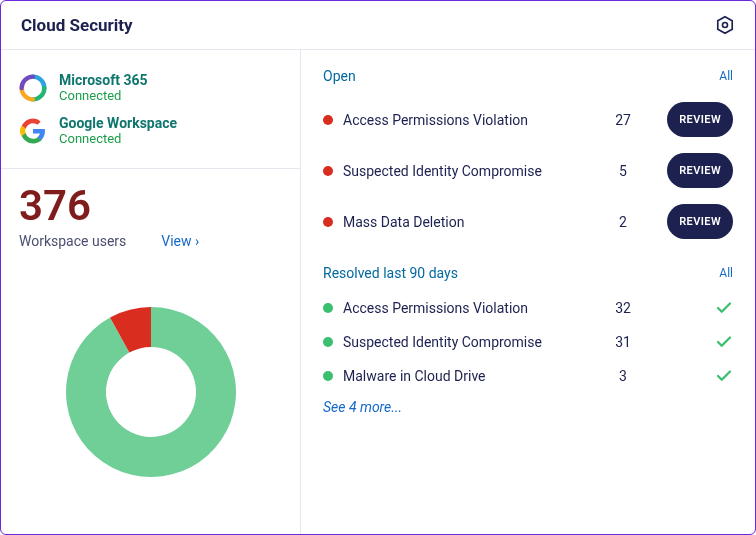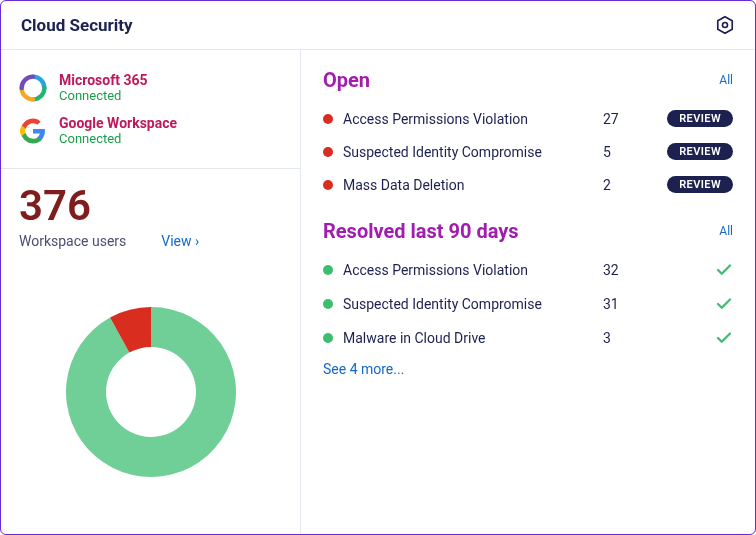--- a/index.html
+++ b/index.html
@@ -51,21 +51,21 @@
     display: flex;
     align-items: center;
     gap: 12px;
     padding: 6px 0;
   }
   .int-icon {
     width: 28px; height: 28px;
     display: flex; align-items: center; justify-content: center;
   }
   .int-text { display: flex; flex-direction: column; }
-  .int-name { font-size: 14px; font-weight: 700; color: #be185d; }
+  .int-name { font-size: 14px; font-weight: 700; color: #0f766e; }
   .int-status { font-size: 13px; color: #1a9e4b; }
   .stats {
     padding: 16px 18px 10px 18px;
   }
   .big-num { font-size: 42px; font-weight: 600; color: #7f1d1d; line-height: 1; }
   .stat-label { font-size: 14px; color: #4a4f70; margin-top: 6px; }
   .view-link { color: #1569c7; cursor: pointer; margin-left: 28px; }
   .chart-wrap {
     flex: 1;
     display: flex;
@@ -77,47 +77,47 @@
     flex: 1;
     padding: 18px 22px;
     overflow: auto;
   }
   .section-head {
     display: flex;
     justify-content: space-between;
     align-items: center;
     margin-bottom: 10px;
   }
-  .section-head .title { font-size: 20px; font-weight: 700; color: #a21caf; }
+  .section-head .title { font-size: 14px; font-weight: 400; color: #0369a1; }
   .section-head .all { font-size: 12px; color: #1569c7; cursor: pointer; }
   .row {
     display: flex;
     align-items: center;
     padding: 8px 0;
     font-size: 14px;
     color: #1c2150;
   }
   .dot { width: 10px; height: 10px; border-radius: 50%; margin-right: 10px; flex-shrink:0;}
   .dot.red { background: #d92d20; }
   .dot.green { background: #3bbf6e; }
   .row .name { flex: 1; }
-  .row .count { width: 40px; text-align: left; color: #1c2150; }
+  .row .count { width: 40px; text-align: center; color: #1c2150; }
   .row .action { width: 90px; display:flex; justify-content:flex-end; align-items:center;}
   .pill {
     background: #1c2150;
     color: #fff;
     font-size: 11px;
     font-weight: 600;
     letter-spacing: 0.4px;
-    padding: 2px 12px;
+    padding: 11px 12px;
     border-radius: 999px;
     cursor: pointer;
   }
   .check svg { width: 18px; height: 18px; color: #3bbf6e; }
-  .seemore { color:#1569c7; font-size:14px; margin-top:6px; cursor:pointer;}
+  .seemore { color:#1569c7; font-size:14px; margin-top:6px; cursor:pointer;font-style:italic;}
   .spacer { height: 18px; }
 </style>
 </head>
 <body>
 
 <div class="card">
   <div class="header">
     <h1>Cloud Security</h1>
     <span class="gear">
       <svg viewBox="0 0 24 24" fill="none" stroke="currentColor" stroke-width="2">

